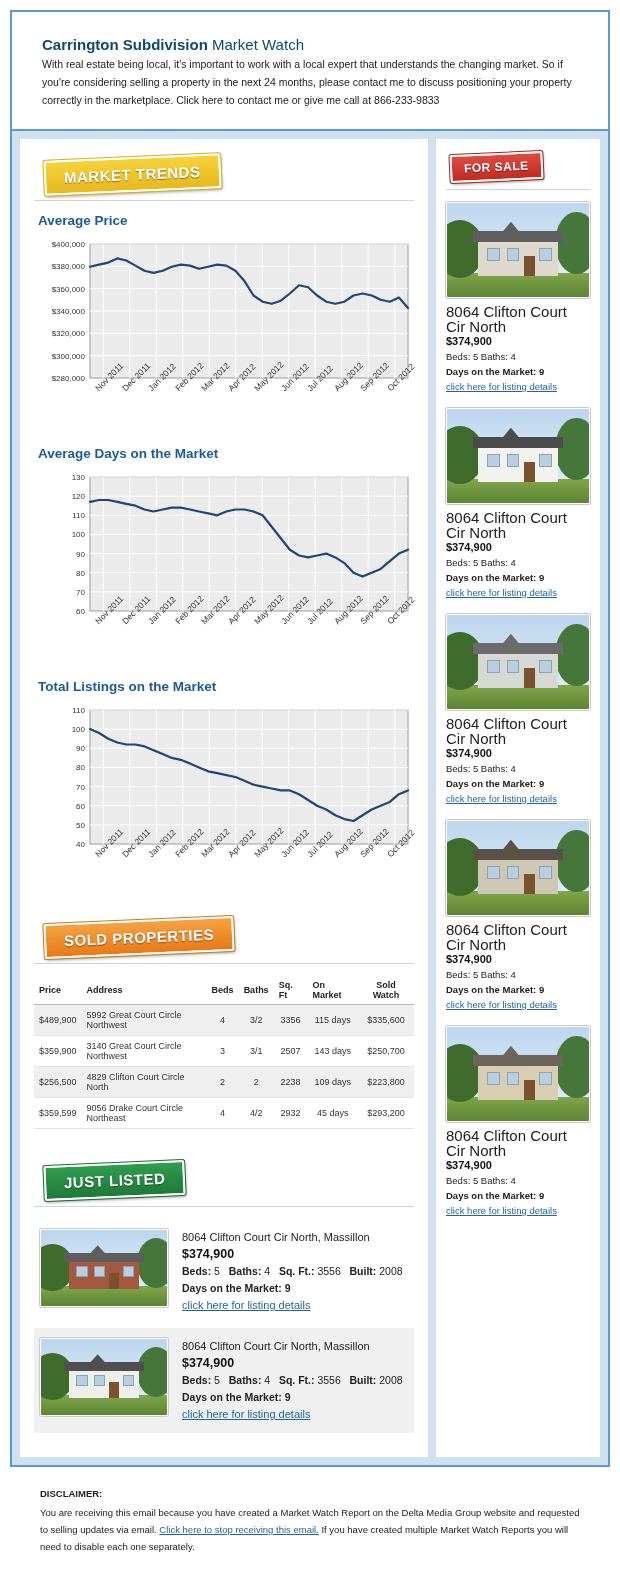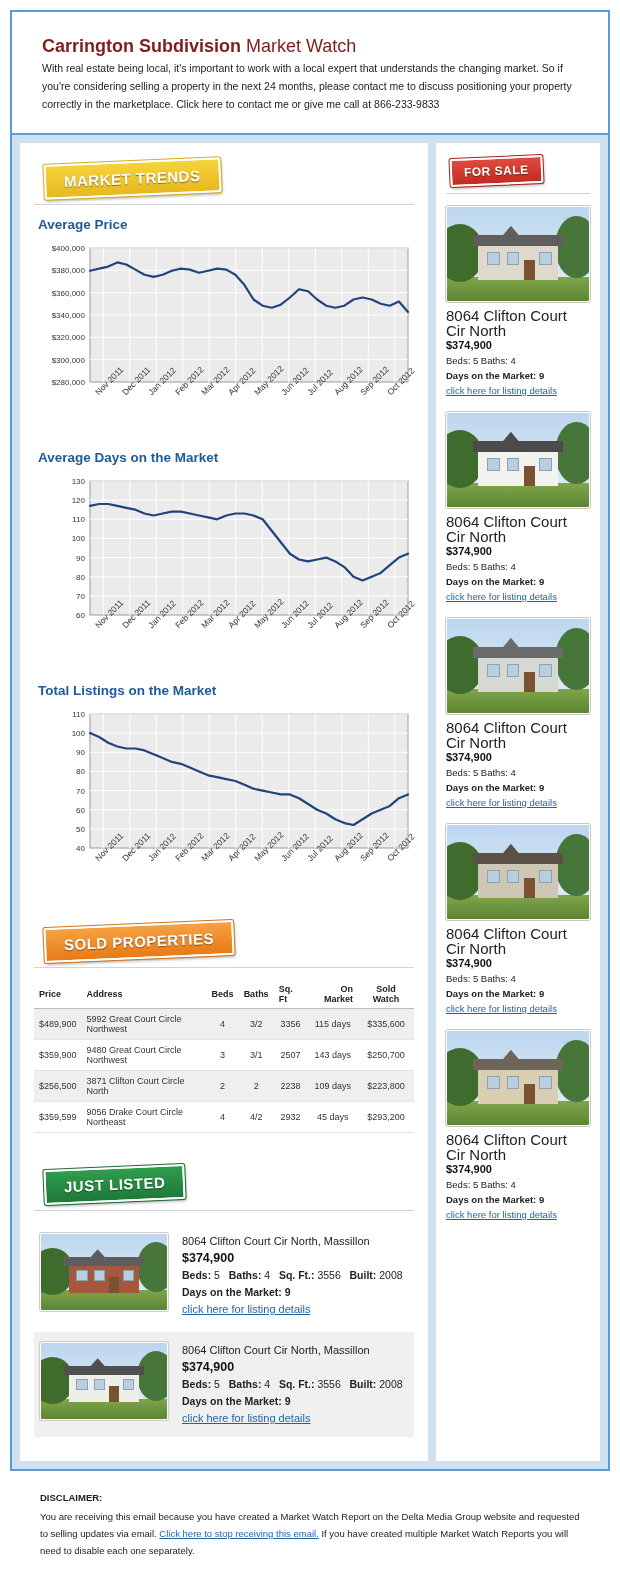--- a/index.html
+++ b/index.html
@@ -20,22 +20,22 @@
     border: 2px solid #5b9bd5;
     background: #ffffff;
   }
   
   .header {
     padding: 24px 30px 20px 30px;
     border-bottom: 2px solid #5b9bd5;
   }
   .header h1 {
     margin: 0 0 2px 0;
-    font-size: 18px;
-    color: #7f1d1d;
+    font-size: 15px;
+    color: #0c4a6e;
     font-weight: normal;
   }
   .header h1 .bold { font-weight: bold; }
   .header h2 {
     margin: 0 0 18px 0;
     font-size: 16px;
     color: #1c3f6e;
     font-weight: normal;
   }
   .header p {
@@ -400,46 +400,46 @@
         <div class="ribbon orange">SOLD PROPERTIES</div>
         <hr class="ribbon-rule">
         <table class="sold">
           <thead>
               <tr id="sold-head">
                 <th>Price</th>
                 <th>Address</th>
                 <th style="text-align: center;">Beds</th>
                 <th style="text-align: center;">Baths</th>
                 <th style="text-align: left;">Sq. Ft</th>
-                <th style="text-align: right;">On Market</th>
+                <th style="text-align: left;">On Market</th>
                 <th style="text-align: center;">Sold Watch</th>
               </tr>
             </thead>
           <tbody id="sold-body">
               <tr class="alt">
                 <td>$489,900</td>
                 <td>5992 Great Court Circle Northwest</td>
                 <td class="c-num">4</td>
                 <td class="c-num">3/2</td>
                 <td class="c-num">3356</td>
                 <td class="c-num">115 days</td>
                 <td class="c-num">$335,600</td>
               </tr>
               <tr>
                 <td>$359,900</td>
-                <td>9480 Great Court Circle Northwest</td>
+                <td>3140 Great Court Circle Northwest</td>
                 <td class="c-num">3</td>
                 <td class="c-num">3/1</td>
                 <td class="c-num">2507</td>
                 <td class="c-num">143 days</td>
                 <td class="c-num">$250,700</td>
               </tr>
               <tr class="alt">
                 <td>$256,500</td>
-                <td>3871 Clifton Court Circle North</td>
+                <td>4829 Clifton Court Circle North</td>
                 <td class="c-num">2</td>
                 <td class="c-num">2</td>
                 <td class="c-num">2238</td>
                 <td class="c-num">109 days</td>
                 <td class="c-num">$223,800</td>
               </tr>
               <tr>
                 <td>$359,599</td>
                 <td>9056 Drake Court Circle Northeast</td>
                 <td class="c-num">4</td>

